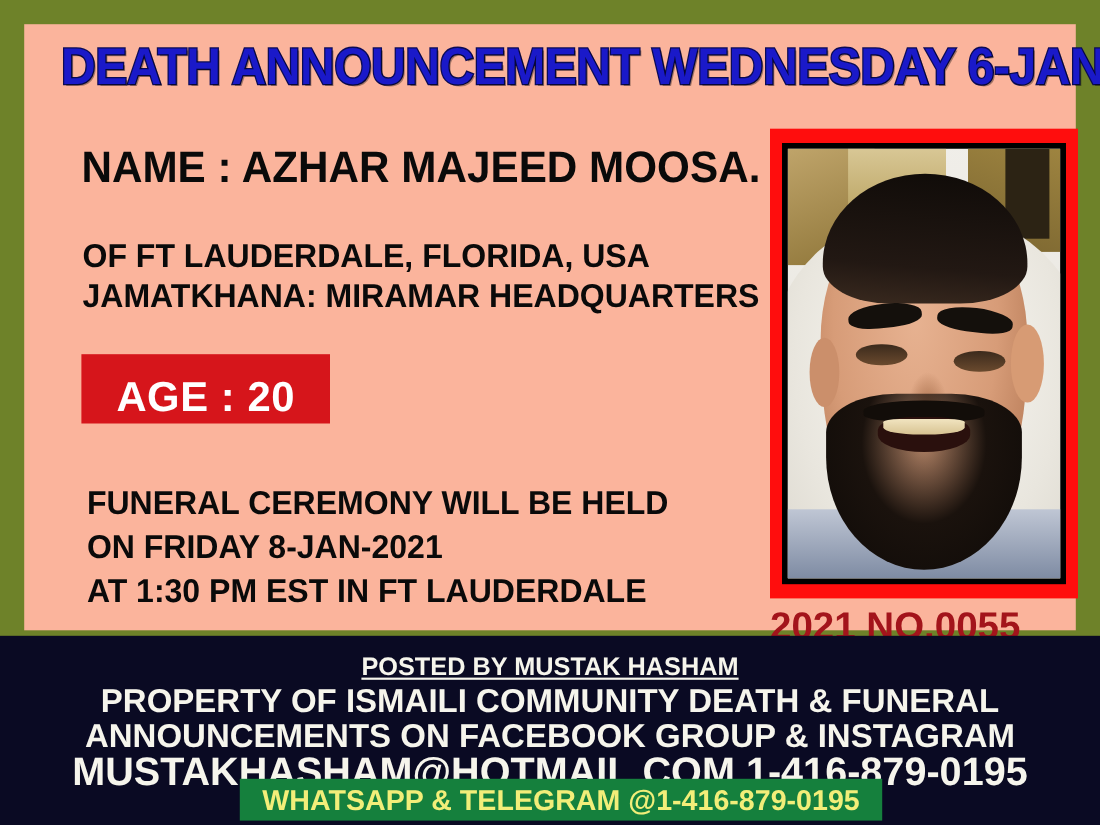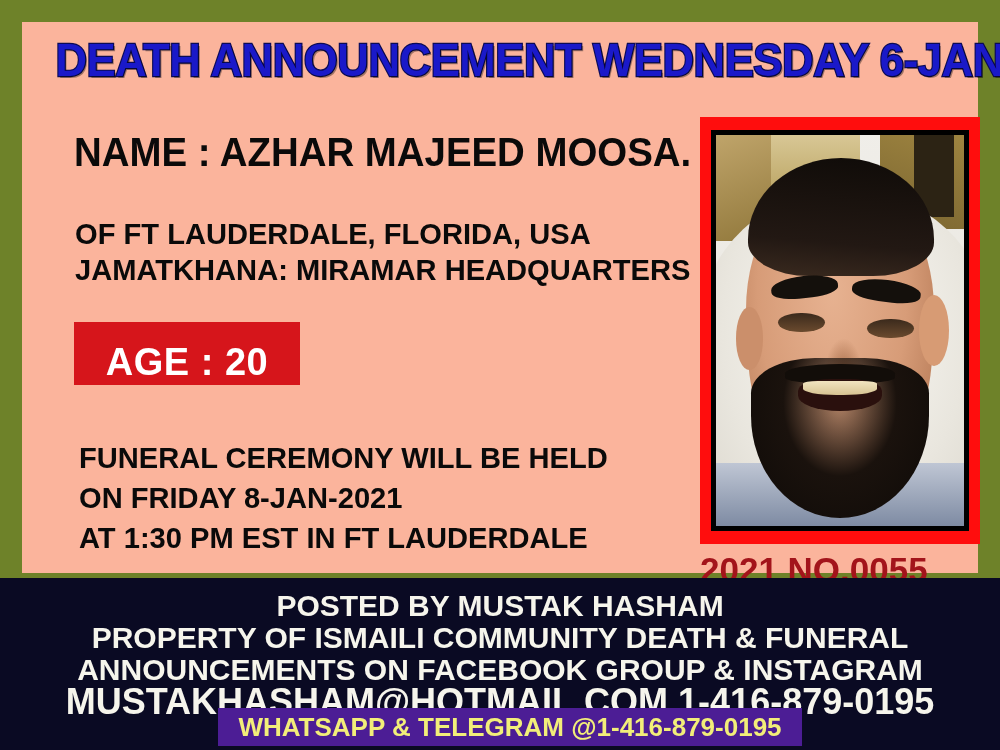--- a/index.html
+++ b/index.html
@@ -233,30 +233,30 @@
     background:#0A0A23;
   }
   .banner-line{
     position:absolute;left:0;width:1000px;
     text-align:center;
     color:#F6F5EC;
     font-family:"Liberation Sans",sans-serif;
     font-weight:bold;
     white-space:nowrap;
   }
-  #b1{top:588px;font-size:30px;line-height:36px;}
+  #b1{top:588px;font-size:23px;line-height:36px;text-decoration:underline;}
   #b2{top:620px;font-size:30px;line-height:36px;}
   #b3{top:652px;font-size:30px;line-height:36px;}
   #b4{top:684px;font-size:36px;line-height:36px;}
 
   #whatsapp-strip{
     position:absolute;
     left:218px;top:708px;
     width:584px;height:38px;
-    background:#4c1d95;
+    background:#15803d;
     display:flex;align-items:center;justify-content:center;
   }
   #whatsapp-strip span{
     color:#F2EE79;
     font-family:"Liberation Sans",sans-serif;
     font-weight:bold;
     font-size:26px;
     white-space:nowrap;
   }
 </style>

